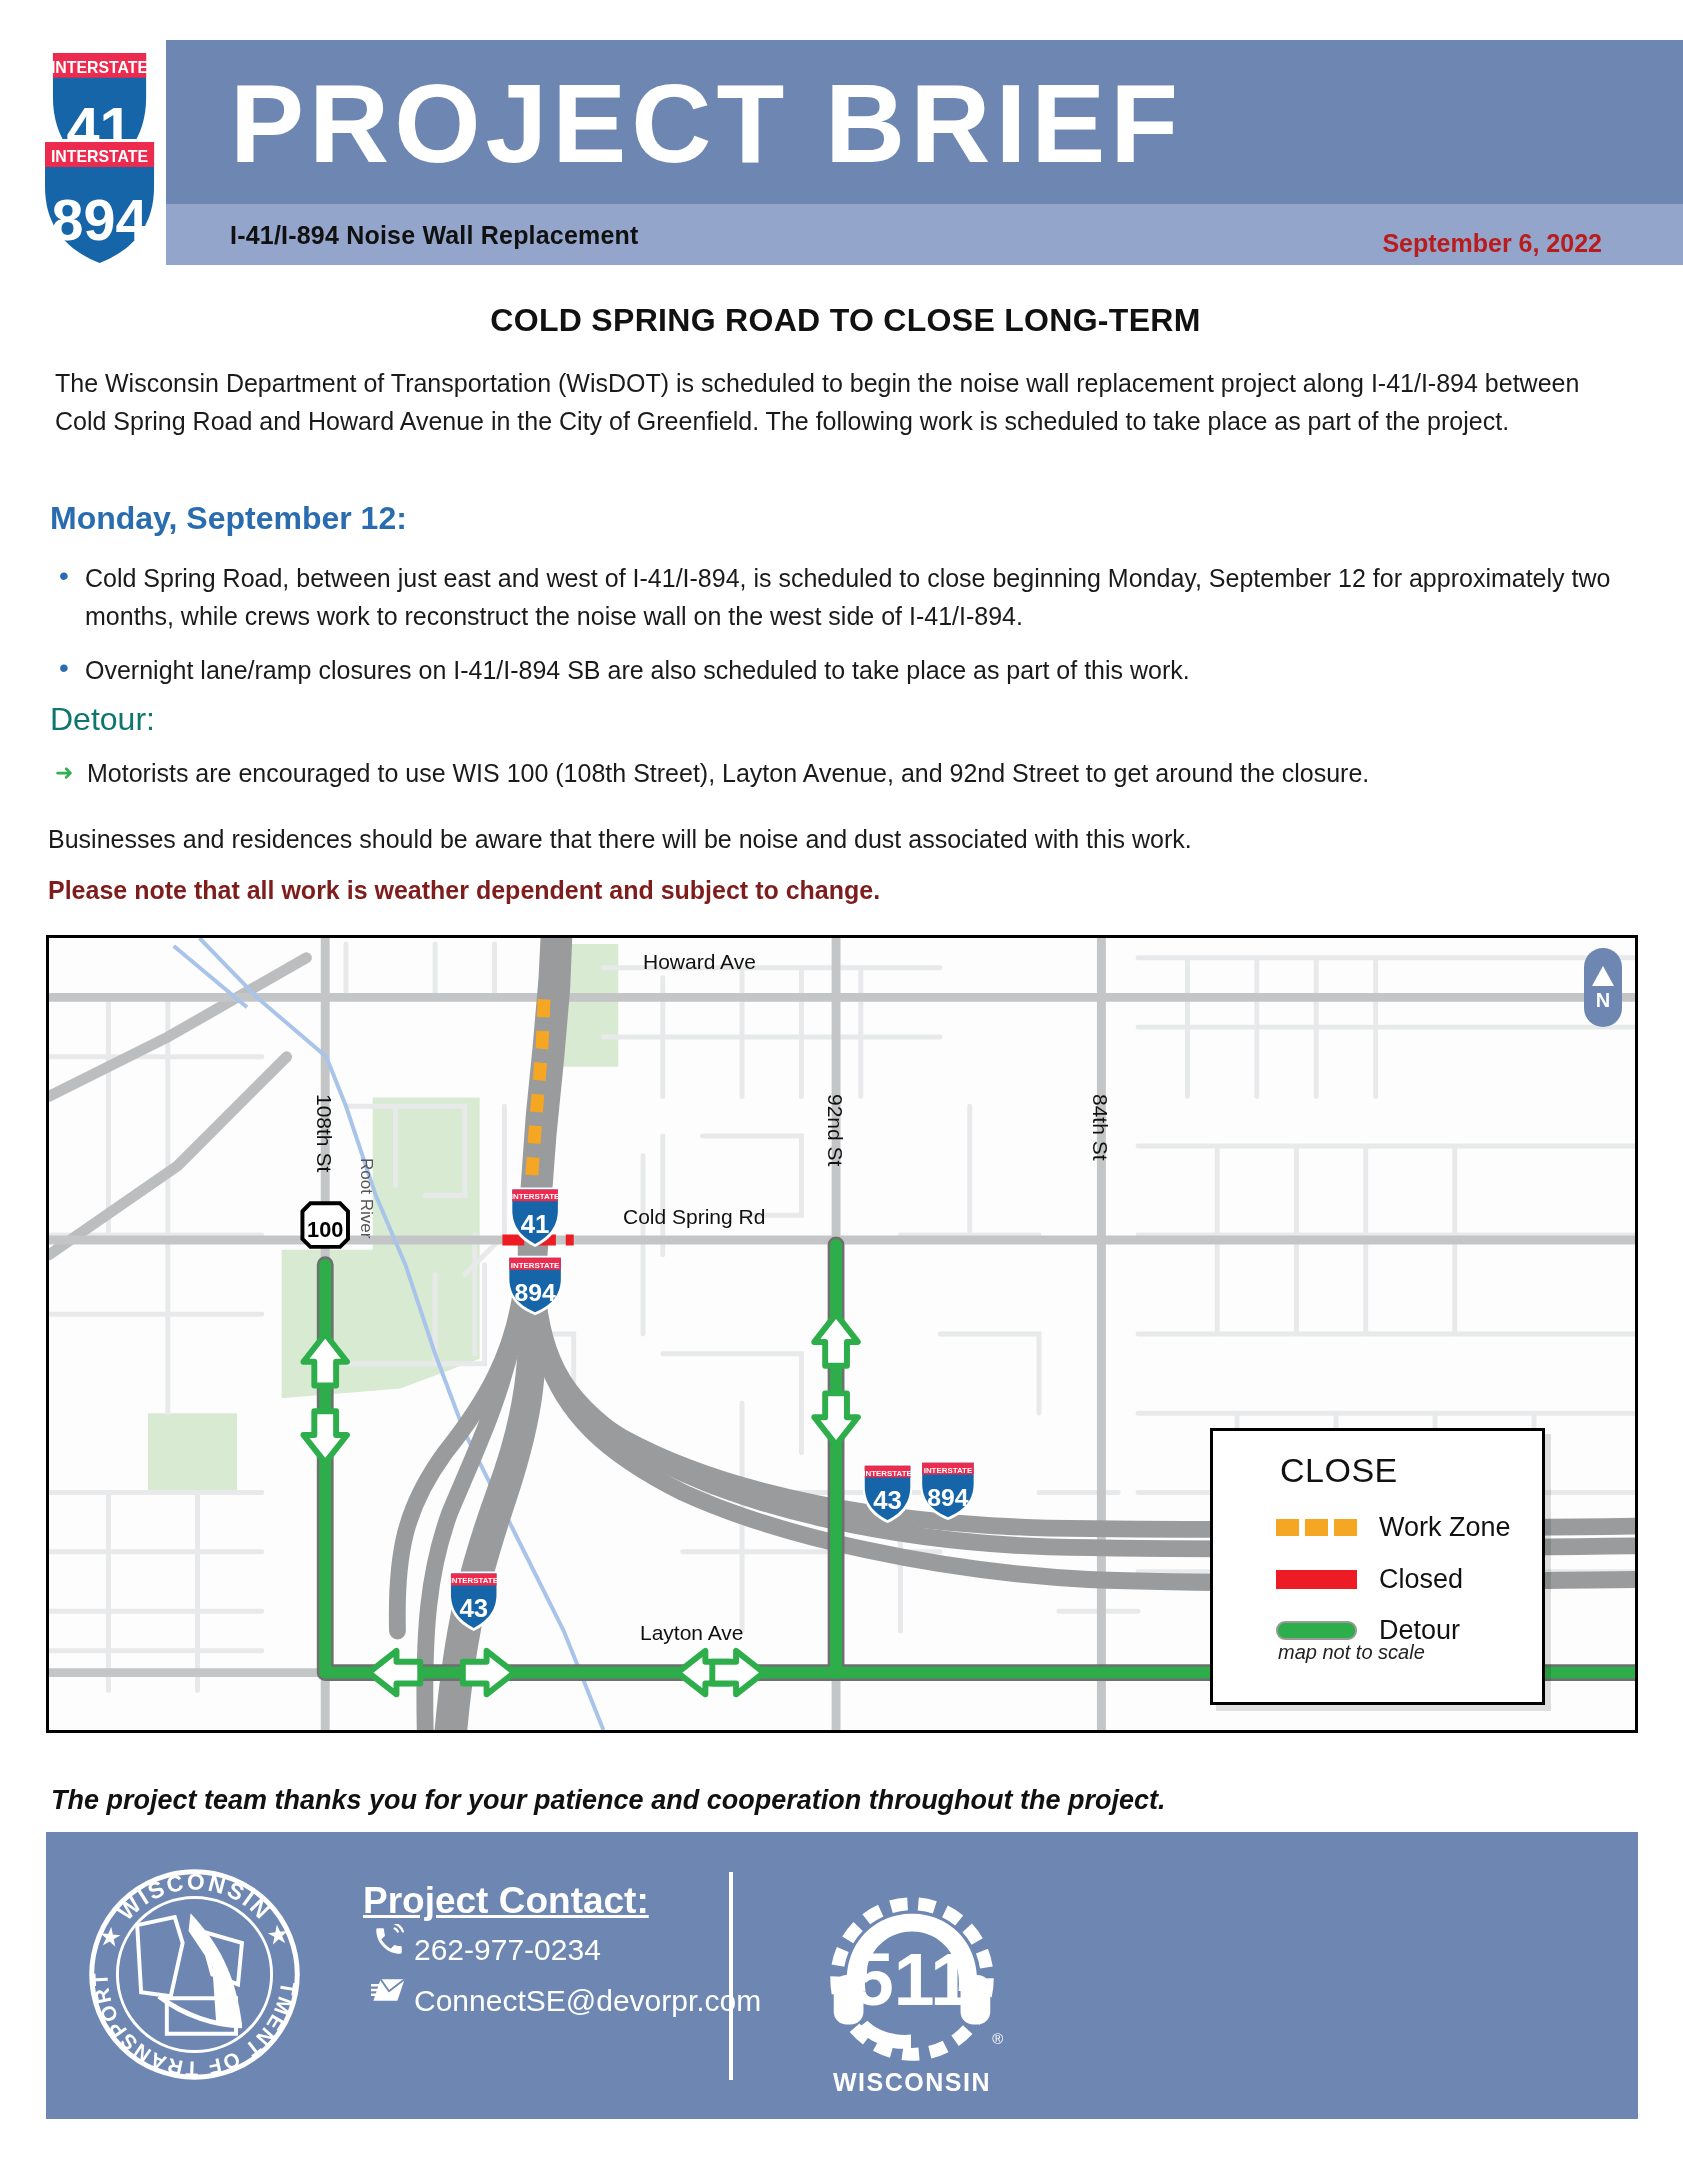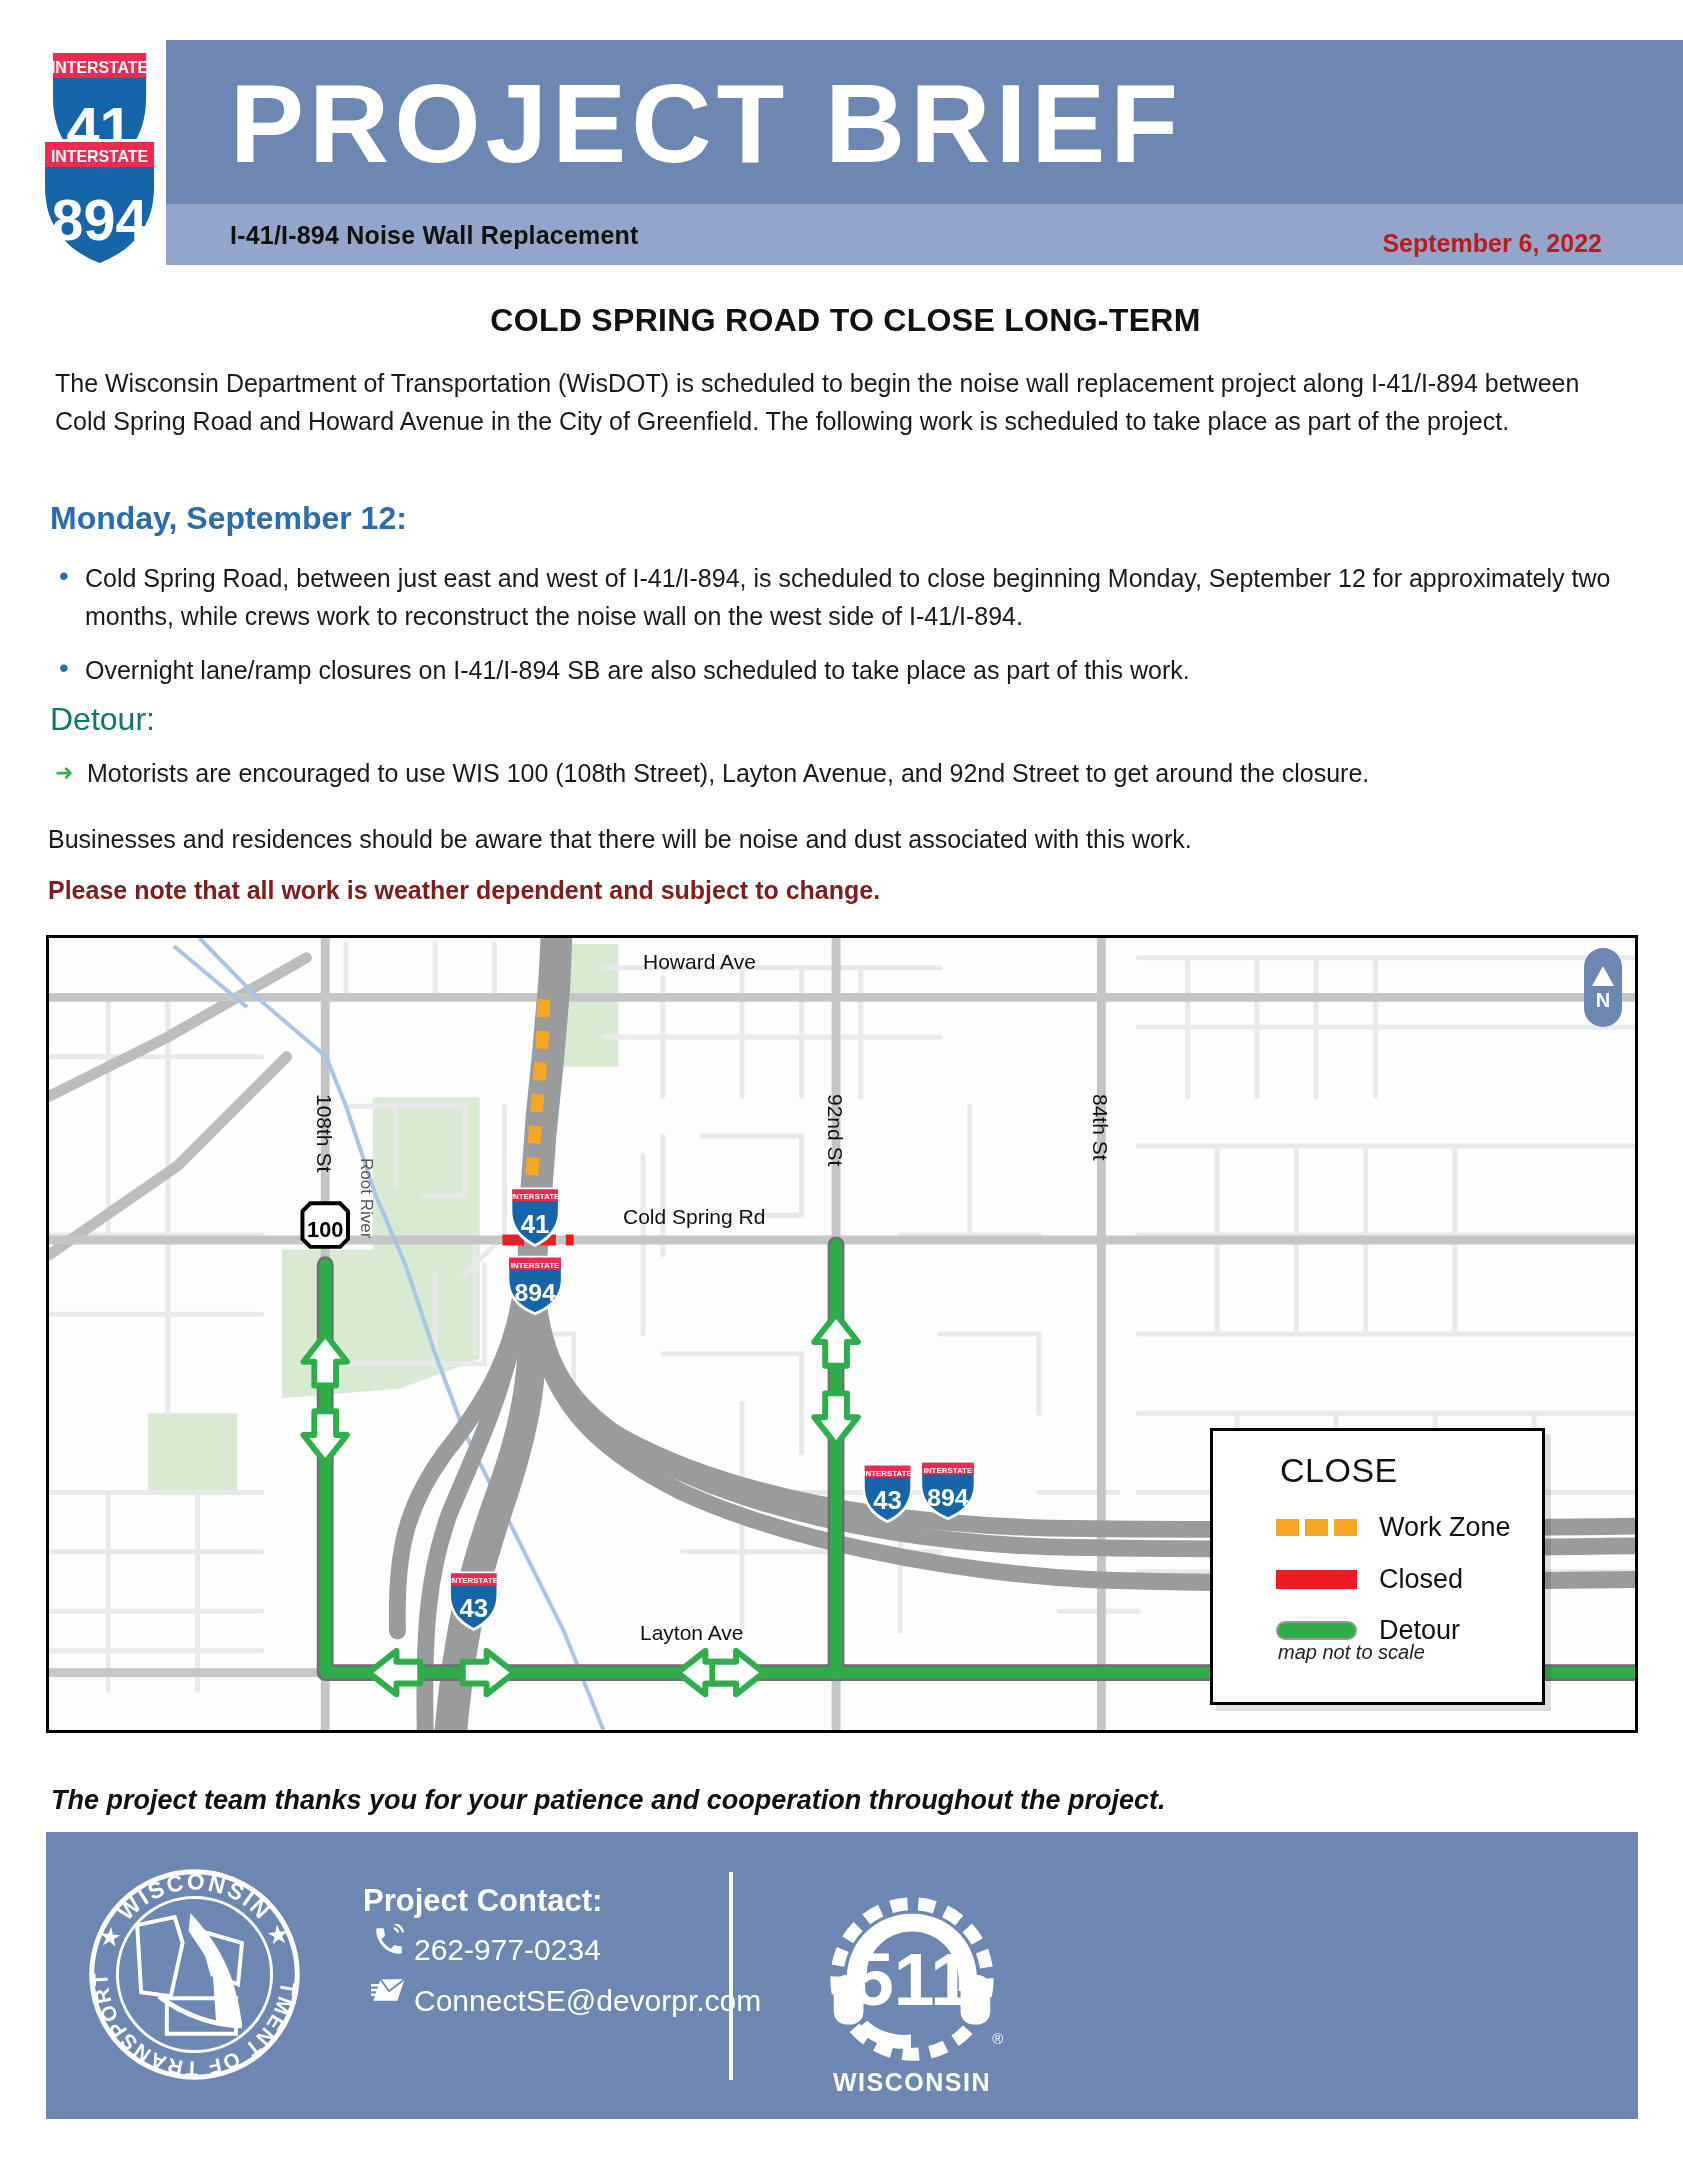--- a/index.html
+++ b/index.html
@@ -137,21 +137,21 @@
     font-size:27px; font-style:italic; font-weight:bold; color:#111;margin-top:13px;
   }
 
   
   .footer {
     position:absolute; left:46px; top:1832px; width:1592px; height:287px;
     background:#6d87b2;
   }
   .seal { position:absolute; left:22px; top:16px; width:253px; height:253px; }
   .contact { position:absolute; left:317px; top:46px; color:#fff; }
-  .contact .ttl { font-size:31px; font-weight:bold; line-height:46px; }
+  .contact .ttl { font-size:37px; font-weight:bold; line-height:46px;text-decoration:underline; }
   .contact .nm  { font-size:30px; line-height:48px; font-weight:300; }
   .contact .row { display:flex; align-items:flex-start; font-size:30px; line-height:51px; }
   .contact .row .ic { width:51px; display:flex; align-items:center; justify-content:center; }
   .divider {
     position:absolute; left:683px; top:40px; width:4px; height:208px; background:#fff;
   }
   .logo511 { position:absolute; left:762px; top:48px; width:208px; height:208px; }
   .logo511-cap {
     position:absolute; left:762px; top:236px; width:208px; text-align:center;
     color:#fff; font-size:25px; font-weight:bold; letter-spacing:1.5px;

